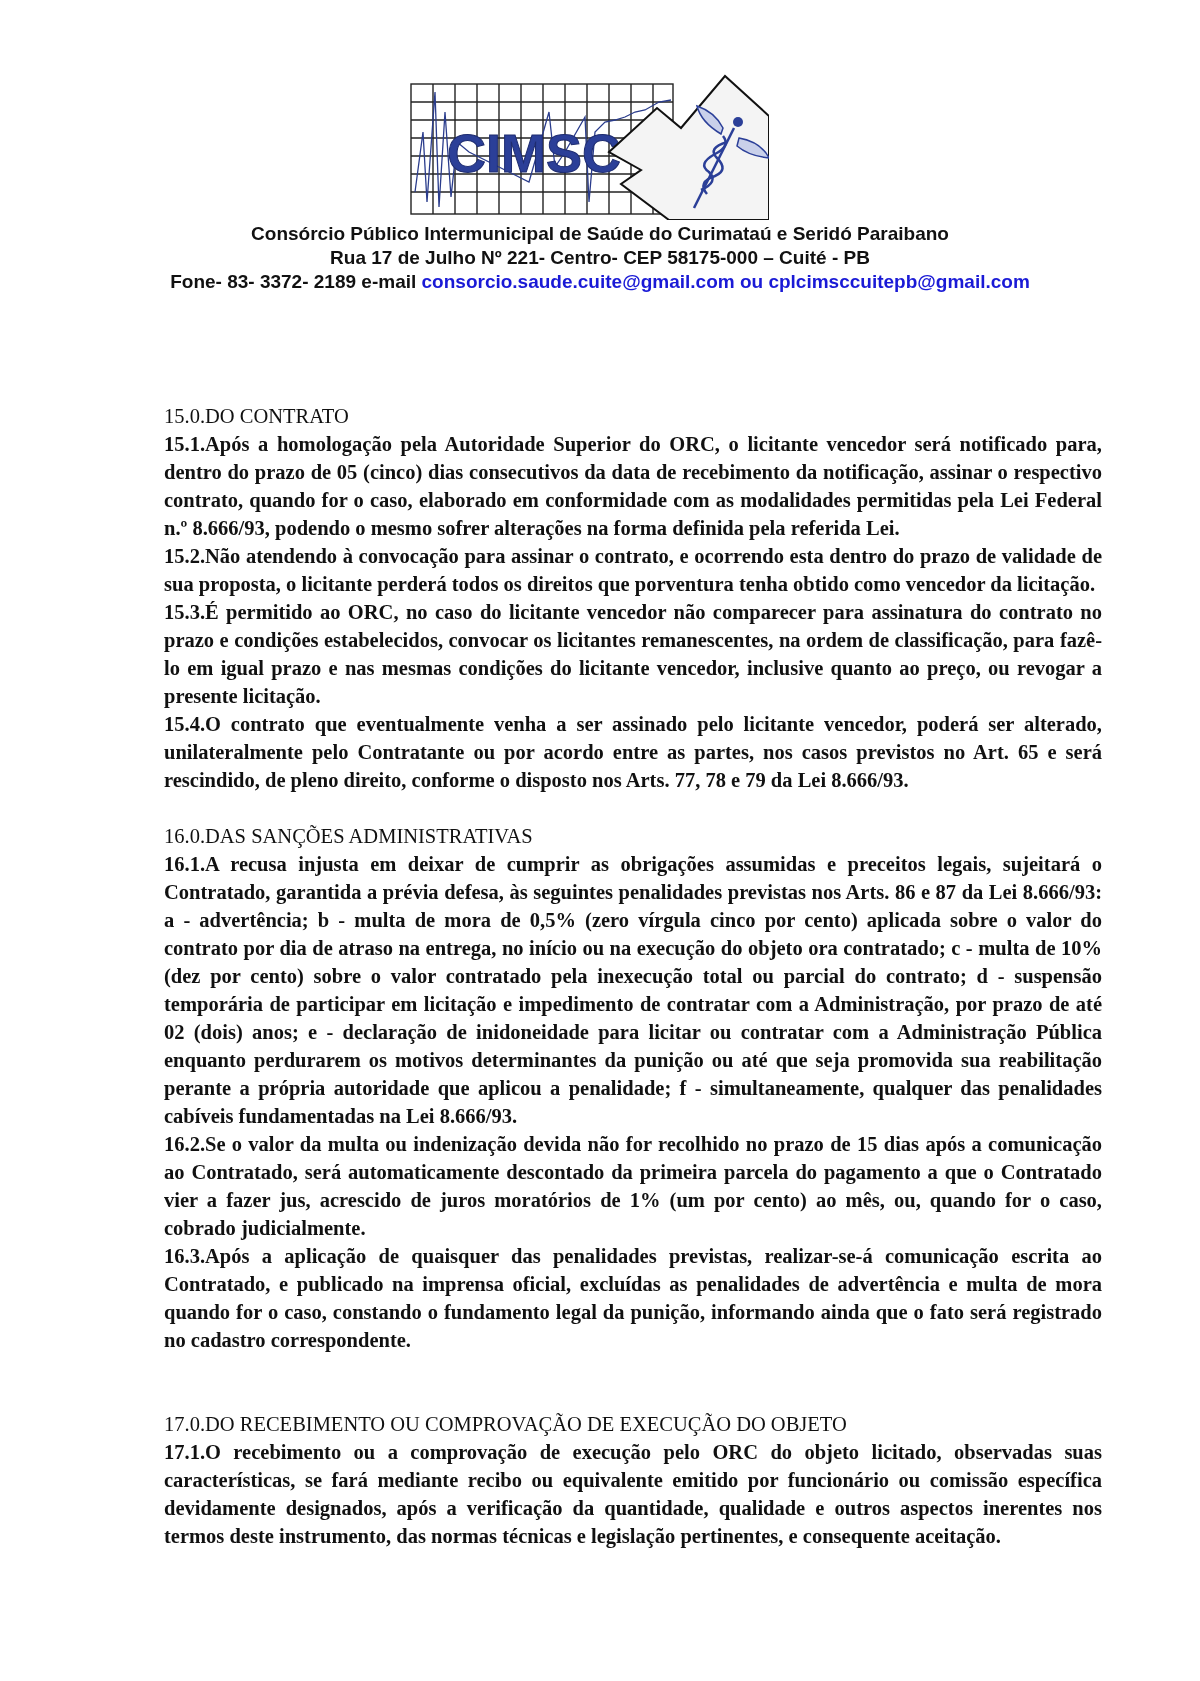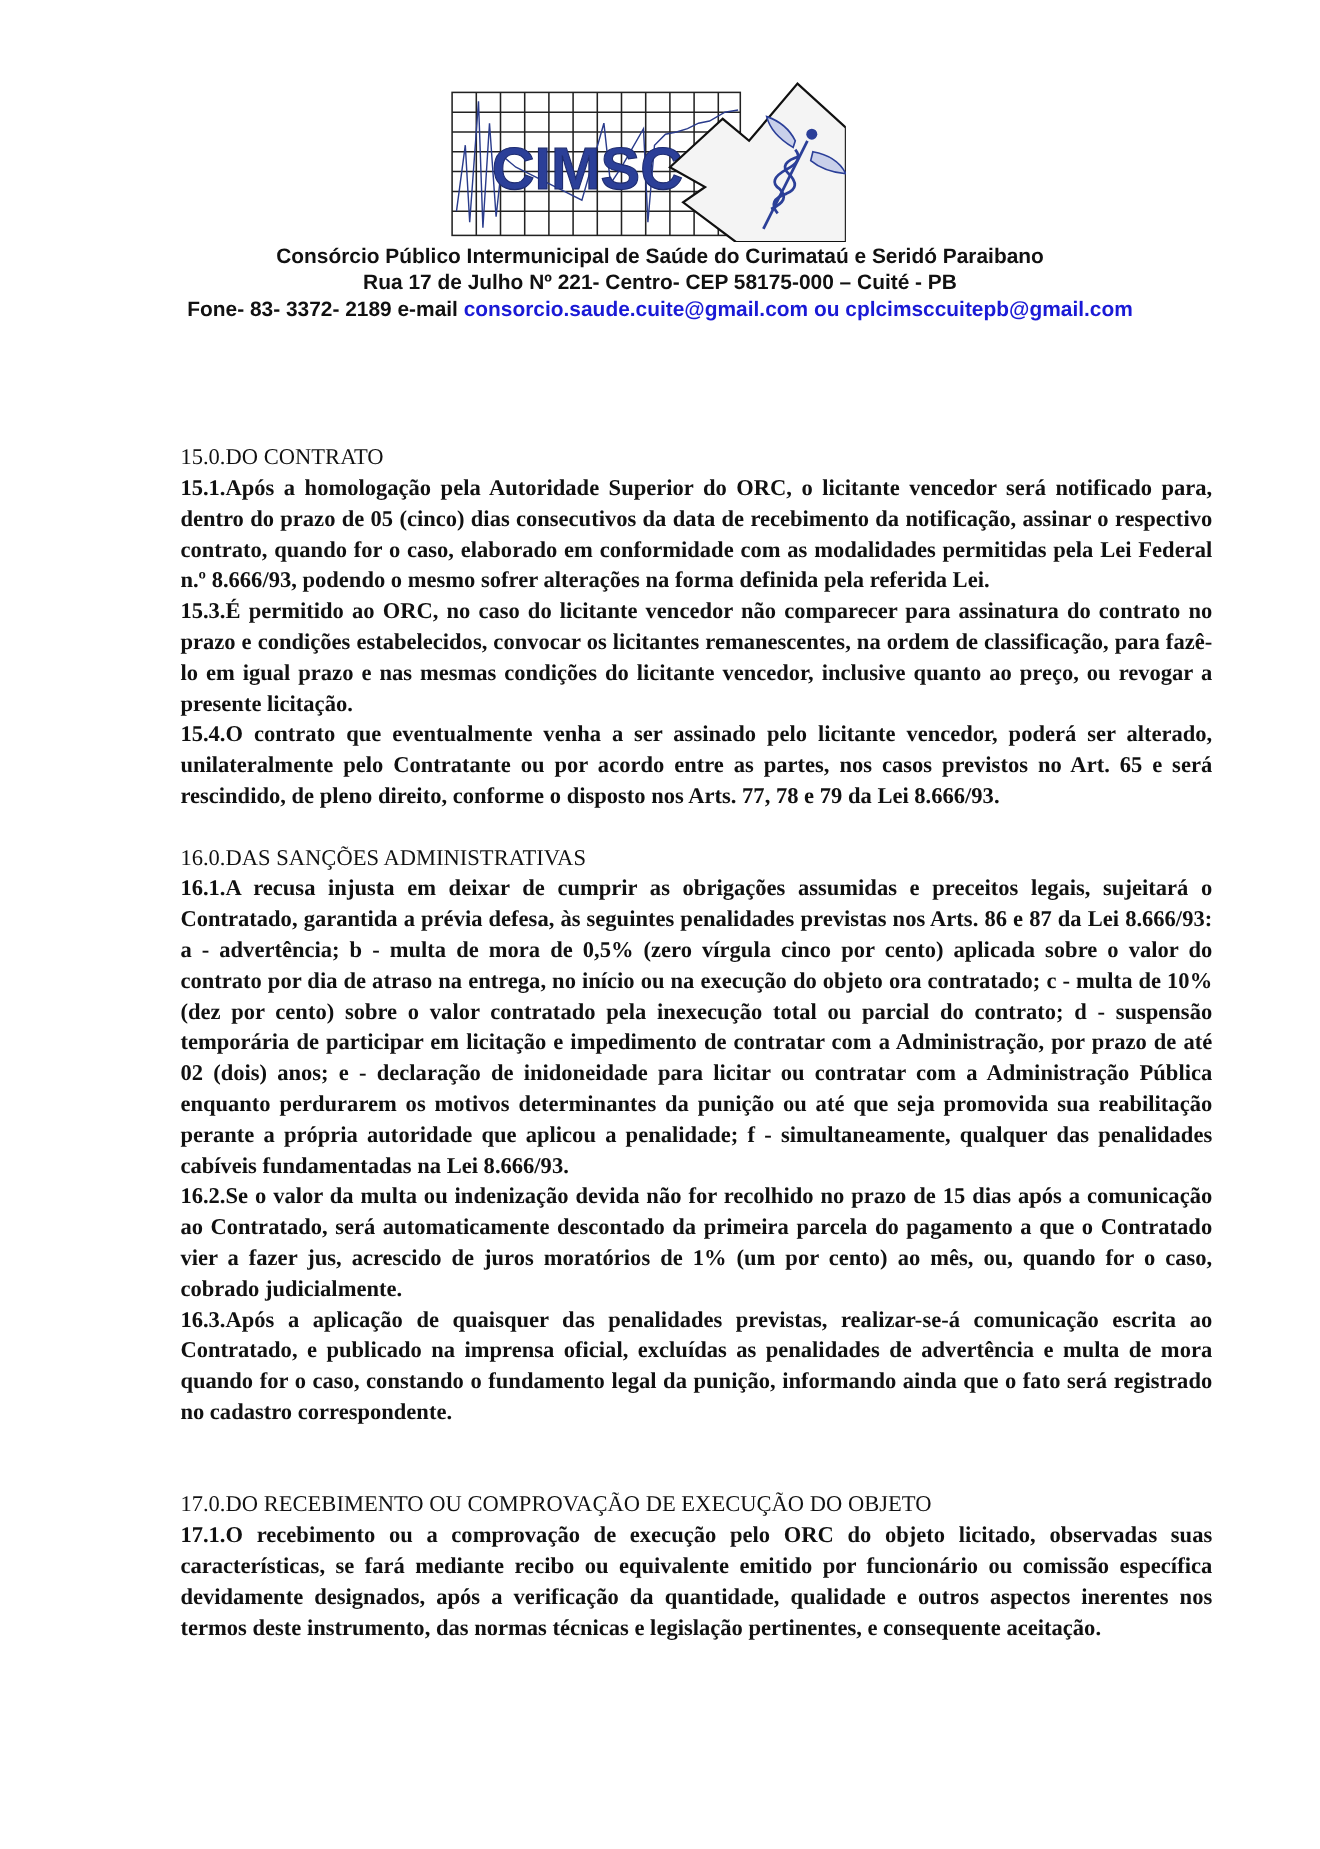--- a/index.html
+++ b/index.html
@@ -74,20 +74,21 @@
 
   <div class="header">
     <div class="line">Consórcio Público Intermunicipal de Saúde do  Curimataú e Seridó Paraibano</div>
     <div class="line">Rua 17 de Julho Nº 221-  Centro- CEP 58175-000 – Cuité - PB</div>
     <div class="line"><span>Fone- 83- 3372- 2189 e-mail </span><span class="link">consorcio.saude.cuite@gmail.com ou cplcimsccuitepb@gmail.com</span></div>
   </div>
 
   <div class="content">
     <p class="heading">15.0.DO CONTRATO</p>
     <p class="last">15.1.Após a homologação pela Autoridade Superior do ORC, o licitante vencedor será notificado para, dentro do prazo de 05 (cinco) dias consecutivos da data de recebimento da notificação, assinar o respectivo contrato, quando for o caso, elaborado em conformidade com as modalidades permitidas pela Lei Federal n.º 8.666/93, podendo o mesmo sofrer alterações na forma definida pela referida Lei.</p>
+    <p class="last">15.2.Não atendendo à convocação para assinar o contrato, e ocorrendo esta dentro do prazo de validade de sua proposta, o licitante perderá todos os direitos que porventura tenha obtido como vencedor da licitação.</p>
     <p class="last">15.3.É permitido ao ORC, no caso do licitante vencedor não comparecer para assinatura do contrato no prazo e condições estabelecidos, convocar os licitantes remanescentes, na ordem de classificação, para fazê-lo em igual prazo e nas mesmas condições do licitante vencedor, inclusive quanto ao preço, ou revogar a presente licitação.</p>
     <p class="last">15.4.O contrato que eventualmente venha a ser assinado pelo licitante vencedor, poderá ser alterado, unilateralmente pelo Contratante ou por acordo entre as partes, nos casos previstos no Art. 65 e será rescindido, de pleno direito, conforme o disposto nos Arts. 77, 78 e 79 da Lei 8.666/93.</p>
     <div class="gap1"></div>
     <p class="heading">16.0.DAS SANÇÕES ADMINISTRATIVAS</p>
     <p class="last">16.1.A recusa injusta em deixar de cumprir as obrigações assumidas e preceitos legais, sujeitará o Contratado, garantida a prévia defesa, às seguintes penalidades previstas nos Arts. 86 e 87 da Lei 8.666/93: a - advertência; b - multa de mora de 0,5% (zero vírgula cinco por cento) aplicada sobre o valor do contrato por dia de atraso na entrega, no início ou na execução do objeto ora contratado; c - multa de 10% (dez por cento) sobre o valor contratado pela inexecução total ou parcial do contrato; d - suspensão temporária de participar em licitação e impedimento de contratar com a Administração, por prazo de até 02 (dois) anos; e - declaração de inidoneidade para licitar ou contratar com a Administração Pública enquanto perdurarem os motivos determinantes da punição ou até que seja promovida sua reabilitação perante a própria autoridade que aplicou a penalidade; f - simultaneamente, qualquer das penalidades cabíveis fundamentadas na Lei 8.666/93.</p>
     <p class="last">16.2.Se o valor da multa ou indenização devida não for recolhido no prazo de 15 dias após a comunicação ao Contratado, será automaticamente descontado da primeira parcela do pagamento a que o Contratado vier a fazer jus, acrescido de juros moratórios de 1% (um por cento) ao mês, ou, quando for o caso, cobrado judicialmente.</p>
     <p class="last">16.3.Após a aplicação de quaisquer das penalidades previstas, realizar-se-á comunicação escrita ao Contratado, e publicado na imprensa oficial, excluídas as penalidades de advertência e multa de mora quando for o caso, constando o fundamento legal da punição, informando ainda que o fato será registrado no cadastro correspondente.</p>
     <div class="gap2"></div>
     <p class="heading">17.0.DO RECEBIMENTO OU COMPROVAÇÃO DE EXECUÇÃO DO OBJETO</p>
     <p class="last">17.1.O recebimento ou a comprovação de execução pelo ORC do objeto licitado, observadas suas características, se fará mediante recibo ou equivalente emitido por funcionário ou comissão específica devidamente designados, após a verificação da quantidade, qualidade e outros aspectos inerentes nos termos deste instrumento, das normas técnicas e legislação pertinentes, e consequente aceitação.</p>

